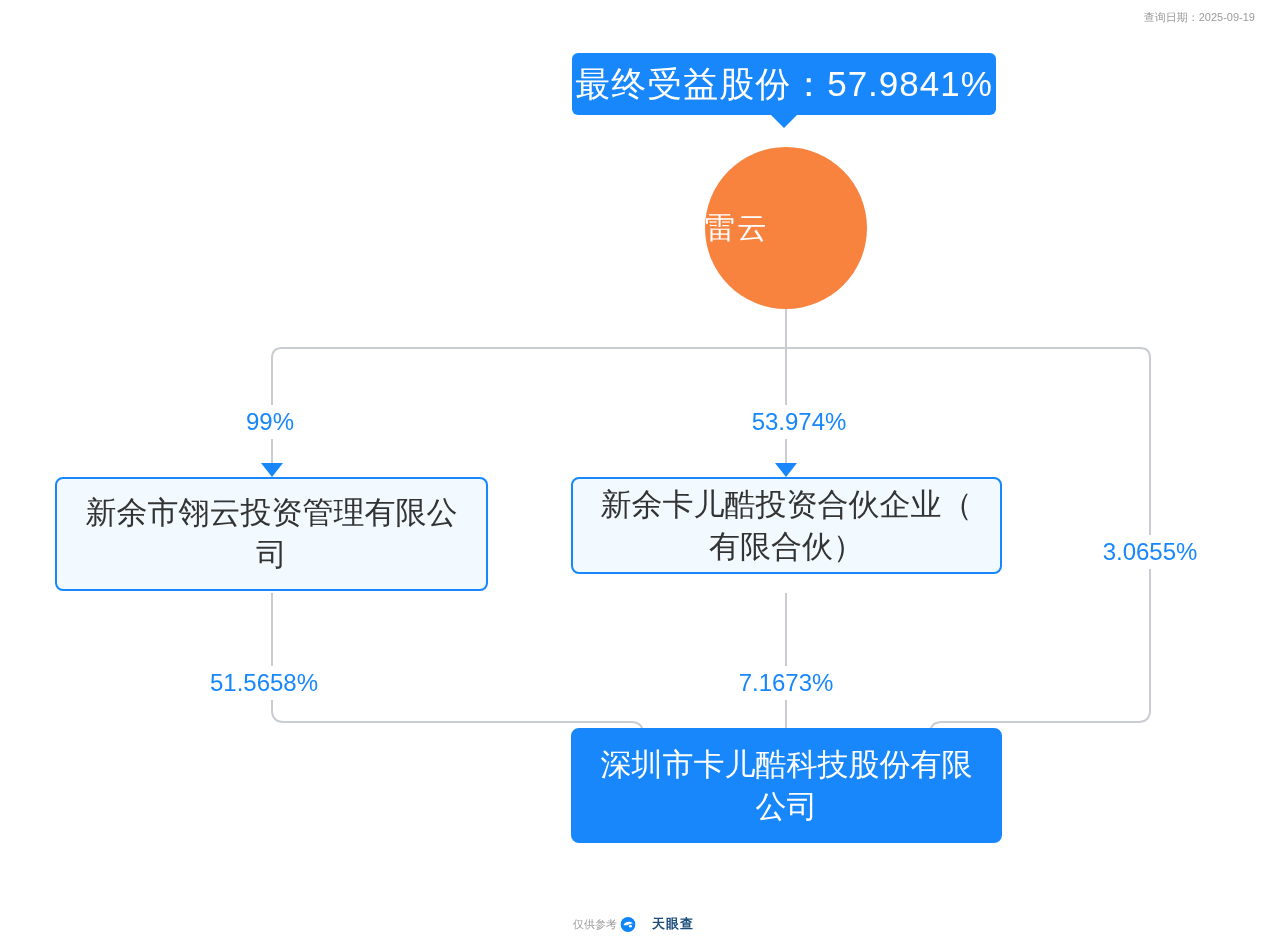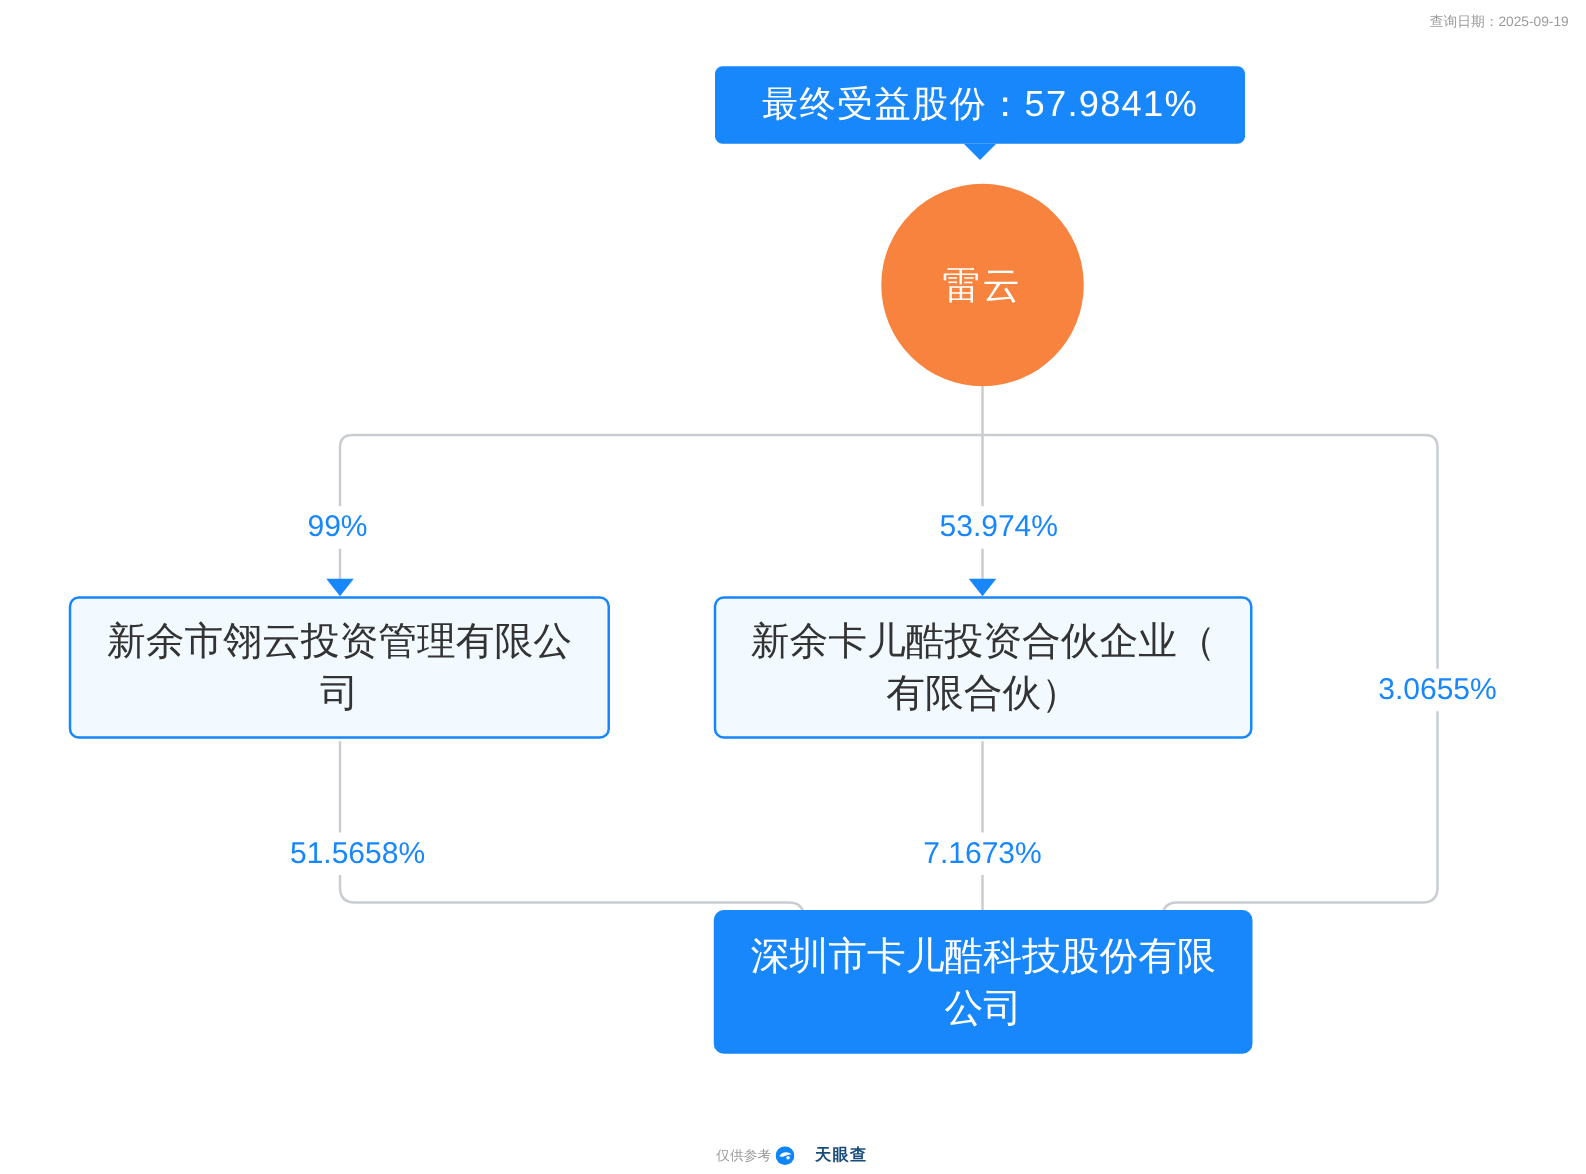--- a/index.html
+++ b/index.html
@@ -12,47 +12,47 @@
     --brand-navy:#1A4C7C;
   }
   *{margin:0;padding:0;box-sizing:border-box;}
   html,body{background:#fff;}
   body{font-family:"Liberation Sans","DejaVu Sans",sans-serif;}
   .canvas{position:relative;width:1269px;height:939px;background:#fff;overflow:hidden;}
 
   .query-date{position:absolute;top:10px;right:14px;font-size:11px;color:var(--muted-gray);}
 
   .banner{position:absolute;left:572px;top:53px;width:424px;height:62px;background:var(--accent-blue);
-    border-radius:6px;color:#fff;font-size:29px;display:flex;align-items:center;justify-content:center;
+    border-radius:6px;color:#fff;font-size:35px;display:flex;align-items:center;justify-content:center;
     letter-spacing:1px;}
   .banner .pointer{position:absolute;top:100%;left:50%;margin-left:-13px;width:0;height:0;
     border:13px solid transparent;border-top:13px solid var(--accent-blue);border-bottom:none;}
 
   .root-node{position:absolute;left:705px;top:147px;width:162px;height:162px;border-radius:50%;
-    background:var(--node-orange);color:#fff;font-size:30px;display:flex;align-items:center;justify-content:center;
+    background:var(--node-orange);color:#fff;font-size:30px;display:flex;align-items:center;justify-content:flex-start;
     letter-spacing:2px;}
 
   svg.wires{position:absolute;inset:0;pointer-events:none;}
   svg.wires path{fill:none;stroke:var(--line-gray);stroke-width:2;}
   svg.wires polygon{fill:var(--accent-blue);}
 
   .company-box{position:absolute;border:2.5px solid var(--accent-blue);border-radius:8px;background:var(--box-fill);
     color:var(--text-dark);font-size:31px;line-height:42px;display:flex;align-items:center;justify-content:center;
     text-align:center;padding:4px 17px;line-break:anywhere;word-break:break-all;cursor:pointer;}
   .box-left{left:55px;top:477px;width:433px;height:114px;}
-  .box-mid{left:571px;top:477px;width:431px;height:114px;}
+  .box-mid{left:571px;top:477px;width:431px;height:97px;}
   .box-bottom{left:571px;top:728px;width:431px;height:115px;background:var(--accent-blue);border-color:var(--accent-blue);
     color:#fff;}
 
   .pct{position:absolute;transform:translate(-50%,-50%);background:#fff;color:var(--accent-blue);
     font-size:24px;padding:3px 8px;white-space:nowrap;}
   .pct-root-left{left:270px;top:422px;}
   .pct-root-mid{left:786px;top:422px;margin-left:13px;}
   .pct-root-bottom{left:1150px;top:552px;}
-  .pct-left-bottom{left:286px;top:683px;}
+  .pct-left-bottom{left:264px;top:683px;}
   .pct-mid-bottom{left:786px;top:683px;}
 
   .footer{position:absolute;top:915px;left:50%;transform:translateX(-50%);display:flex;align-items:center;
     white-space:nowrap;font-size:11px;color:var(--muted-gray);}
   .footer .brand{font-size:13px;font-weight:bold;color:var(--brand-navy);margin:0 2px 0 16px;letter-spacing:1px;}
   .footer .logo{width:15px;height:15px;margin:0 1px 0 3px;display:inline-block;}
 </style>
 </head>
 <body>
 

